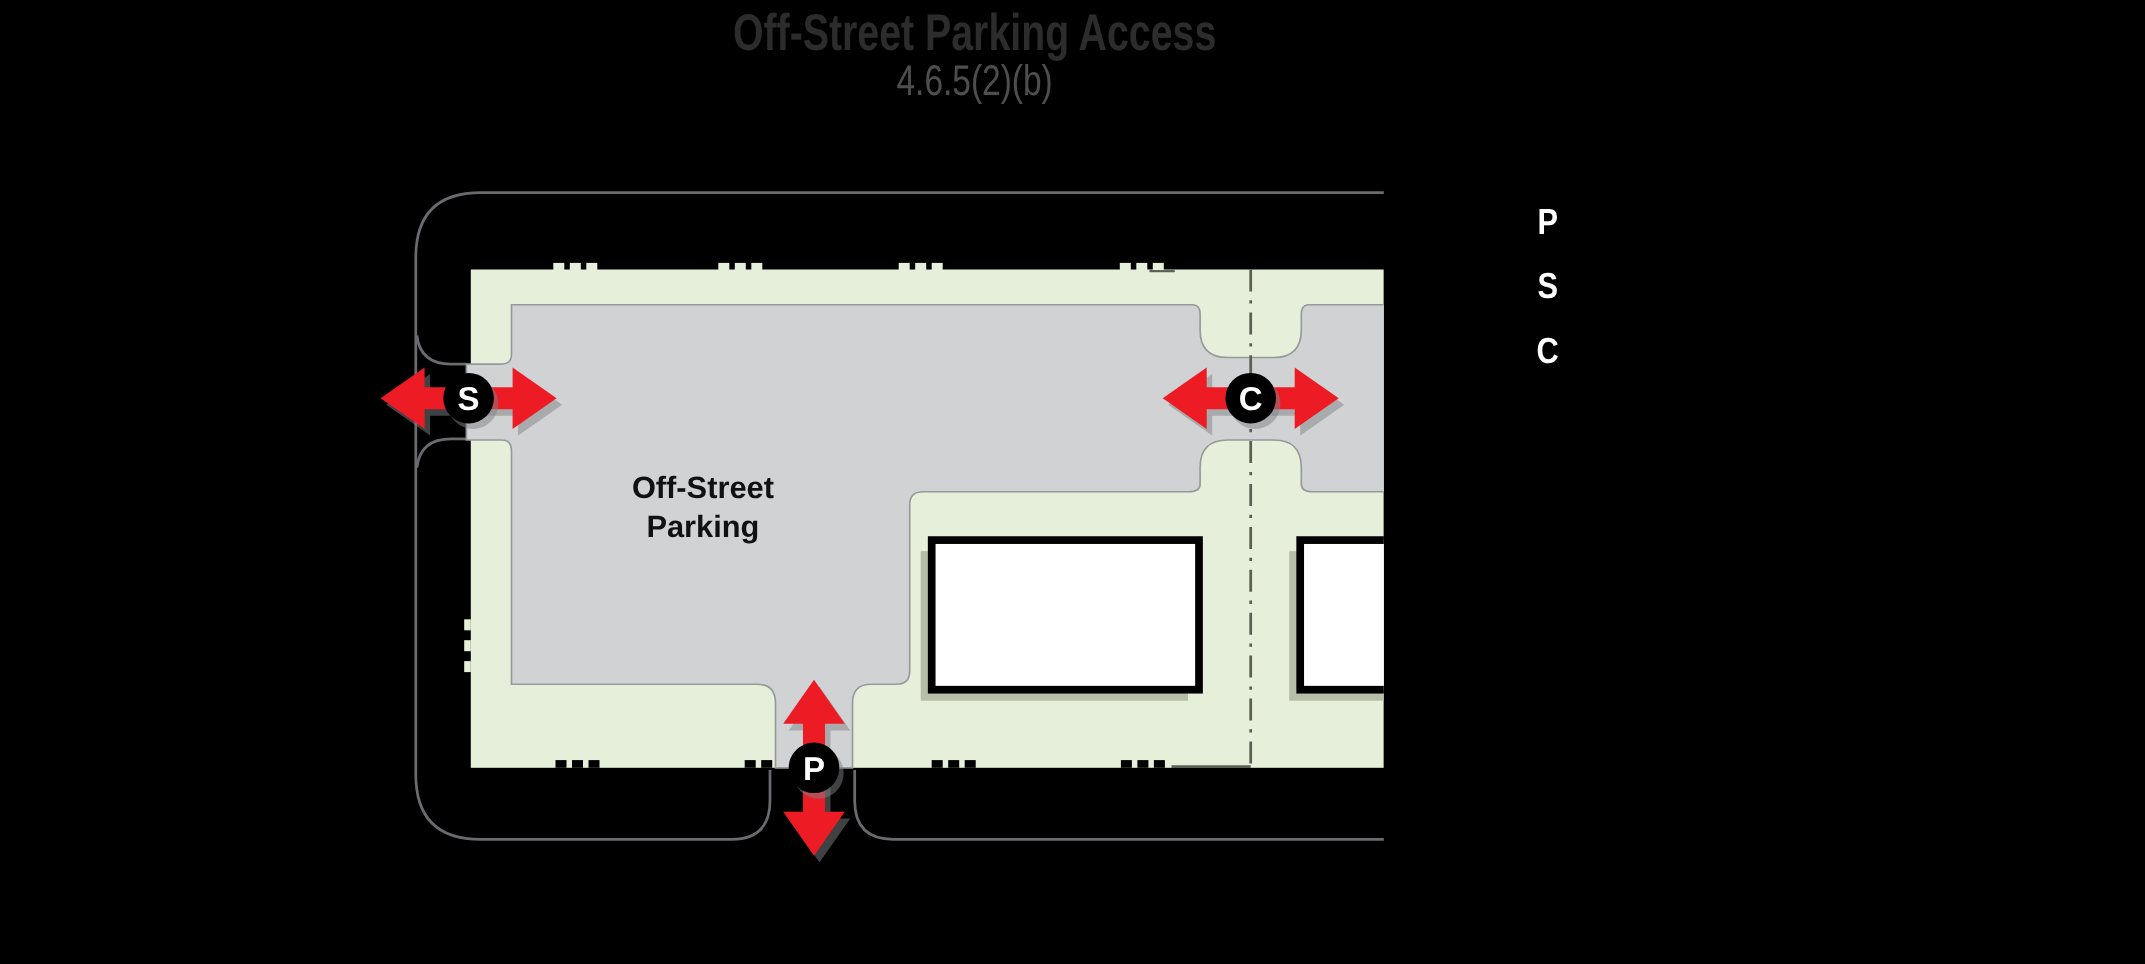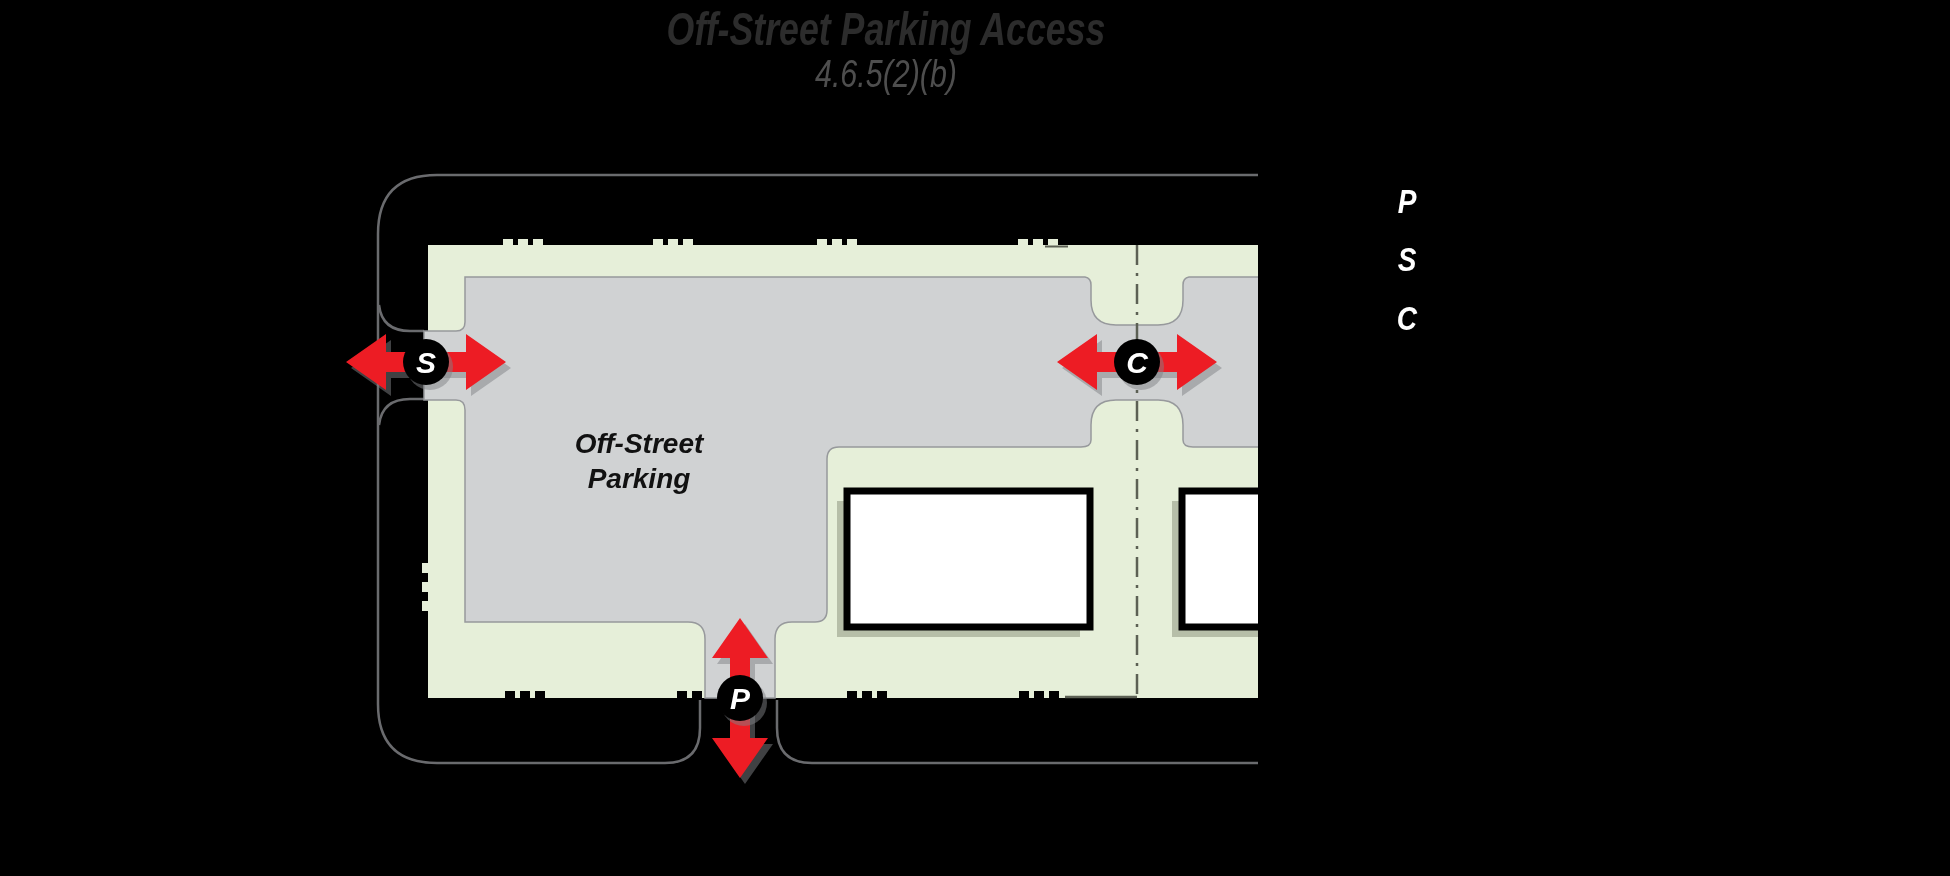--- a/index.html
+++ b/index.html
@@ -1,17 +1,17 @@
 <!DOCTYPE html>
 <html><head>
 <meta charset="utf-8">
 <style>
   html,body{margin:0;padding:0;background:#000;}
   #canvas{position:relative;width:1950px;height:876px;background:#000;overflow:hidden;
-          font-family:"Liberation Sans", sans-serif;font-style:italic;}
+          font-family:"Liberation Sans", sans-serif;}
   .hdr{position:absolute;left:486px;width:800px;text-align:center;color:#2c2c2c;}
   #title{top:1px;font-size:47px;font-weight:700;transform:scaleX(.76);transform-origin:50% 50%;
          letter-spacing:0;white-space:nowrap;}
   #subtitle{top:52px;font-size:39px;font-weight:400;color:#4e4e4e;transform:scaleX(.78);
             transform-origin:50% 50%;white-space:nowrap;}
   #plan{position:absolute;left:0;top:0;}
   .legend{position:absolute;left:1384px;top:179px;width:200px;}
   .legend-item{position:absolute;left:0;width:46px;height:46px;}
   .legend-item .dot{width:46px;height:46px;border-radius:50%;background:#000;
         display:flex;align-items:center;justify-content:center;}

